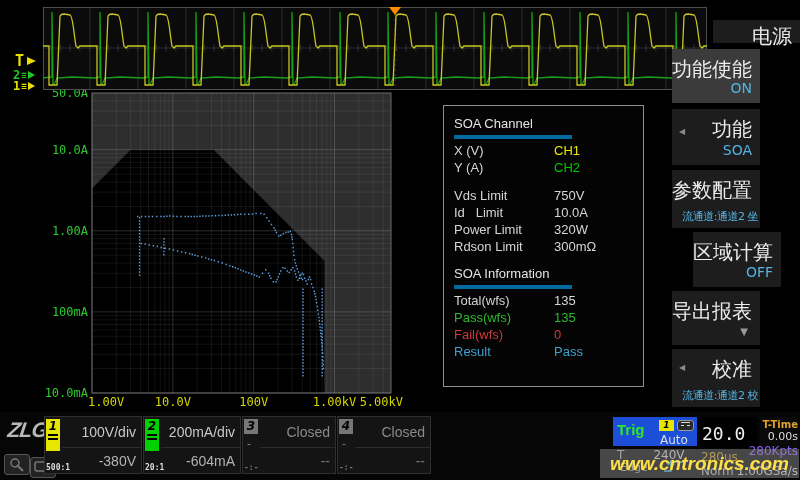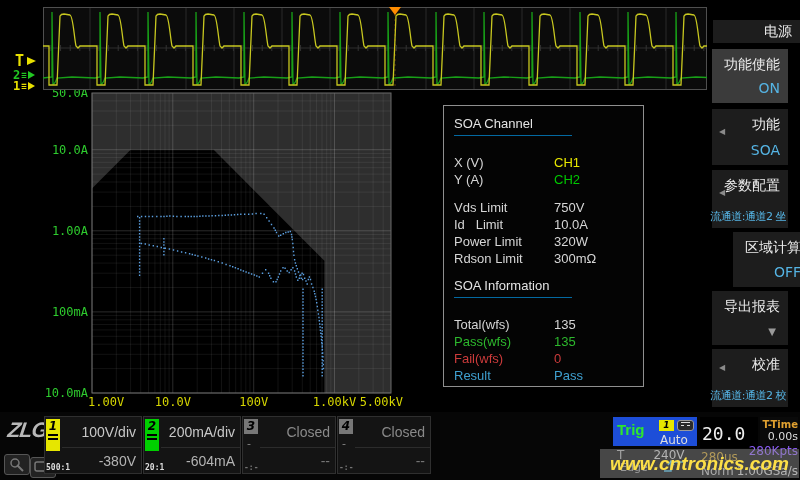--- a/index.html
+++ b/index.html
@@ -11,32 +11,32 @@
   .marker{position:absolute;display:flex;align-items:center;gap:1px;font-weight:bold;
           font-family:"DejaVu Sans Mono",monospace;}
   .tri{width:0;height:0;border-top:4px solid transparent;border-bottom:4px solid transparent;}
   .gnd{font-size:9px;line-height:9px;}
 
   
   .info-panel{position:absolute;left:443px;top:105px;width:201px;height:282px;
               background:#040404;border:1px solid #8f8f8f;padding:10px 0 0 10px;box-sizing:border-box;
               font-family:"Liberation Sans",sans-serif;font-size:13px;color:#d6d6d6;}
   .sec{margin-bottom:11px;}
-  .sec-title{display:inline-block;min-width:118px;border-bottom:1px solid #0369a1;
-             padding-bottom:4px;margin-bottom:18px;color:#e4e4e4;white-space:nowrap;}
+  .sec-title{display:inline-block;min-width:118px;border-bottom:4px solid #0369a1;
+             padding-bottom:4px;margin-bottom:3px;color:#e4e4e4;white-space:nowrap;}
   .prow{display:flex;height:17px;line-height:17px;}
   .plbl{width:100px;white-space:pre;}
   .pval{white-space:nowrap;}
   .c-ch1{color:#e8e800;} .c-ch2{color:#00c800;}
   .c-pass{color:#2db82d;} .c-fail{color:#cc3b3b;} .c-blue{color:#3fa0d0;}
 
   
-  .side-box{position:absolute;left:712px;width:76px;background:#1d1d1d;box-sizing:border-box;}
+  .side-box{position:absolute;left:672px;width:88px;background:#1d1d1d;box-sizing:border-box;}
   .side-box.sel{background:#3b3b3b;}
-  .side-label{position:absolute;top:7px;right:8px;font-size:14px;color:#ececec;white-space:nowrap;}
+  .side-label{position:absolute;top:7px;right:8px;font-size:20px;color:#ececec;white-space:nowrap;}
   .side-value{position:absolute;bottom:7px;right:8px;font-size:14px;color:#55b4e4;white-space:nowrap;}
   .side-value.small{font-size:11px;bottom:4px;right:2px;letter-spacing:-0.5px;}
   .side-arrow{position:absolute;left:7px;top:18px;font-size:8px;color:#8a8a8a;}
   .side-chevron{position:absolute;right:12px;bottom:8px;font-size:10px;color:#9a9a9a;}
 
   
   .bottom{position:absolute;left:0;top:412px;width:800px;height:68px;background:#060606;}
   .logo{position:absolute;left:8px;top:6px;color:#b8b8b8;font-weight:bold;font-style:italic;
         font-size:21px;letter-spacing:-1px;transform:skewX(-8deg);font-family:"Liberation Sans",sans-serif;}
   .logo sup{font-size:9px;font-style:normal;}

